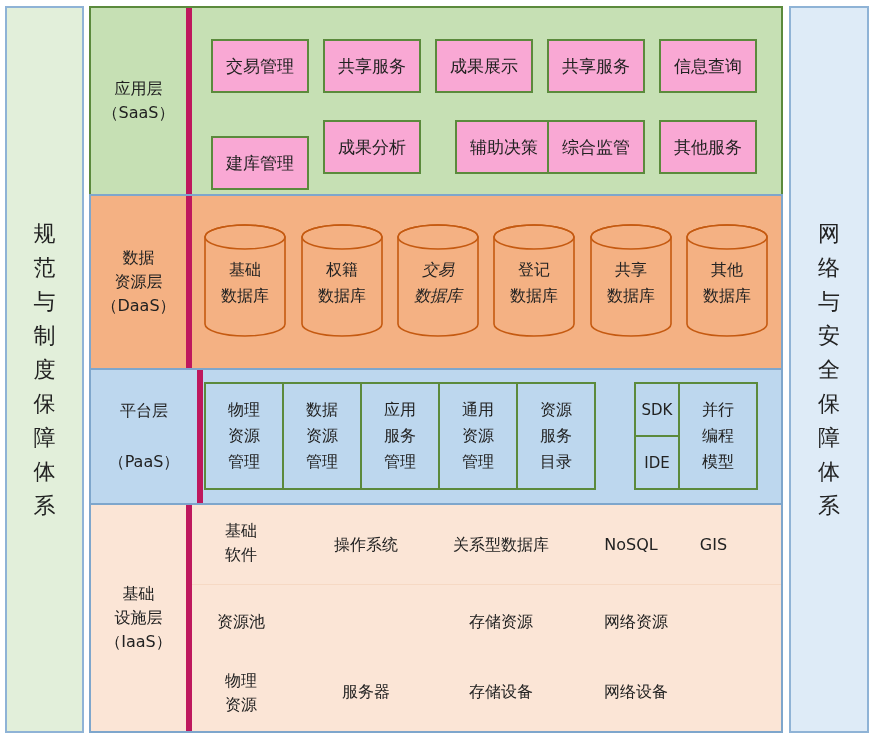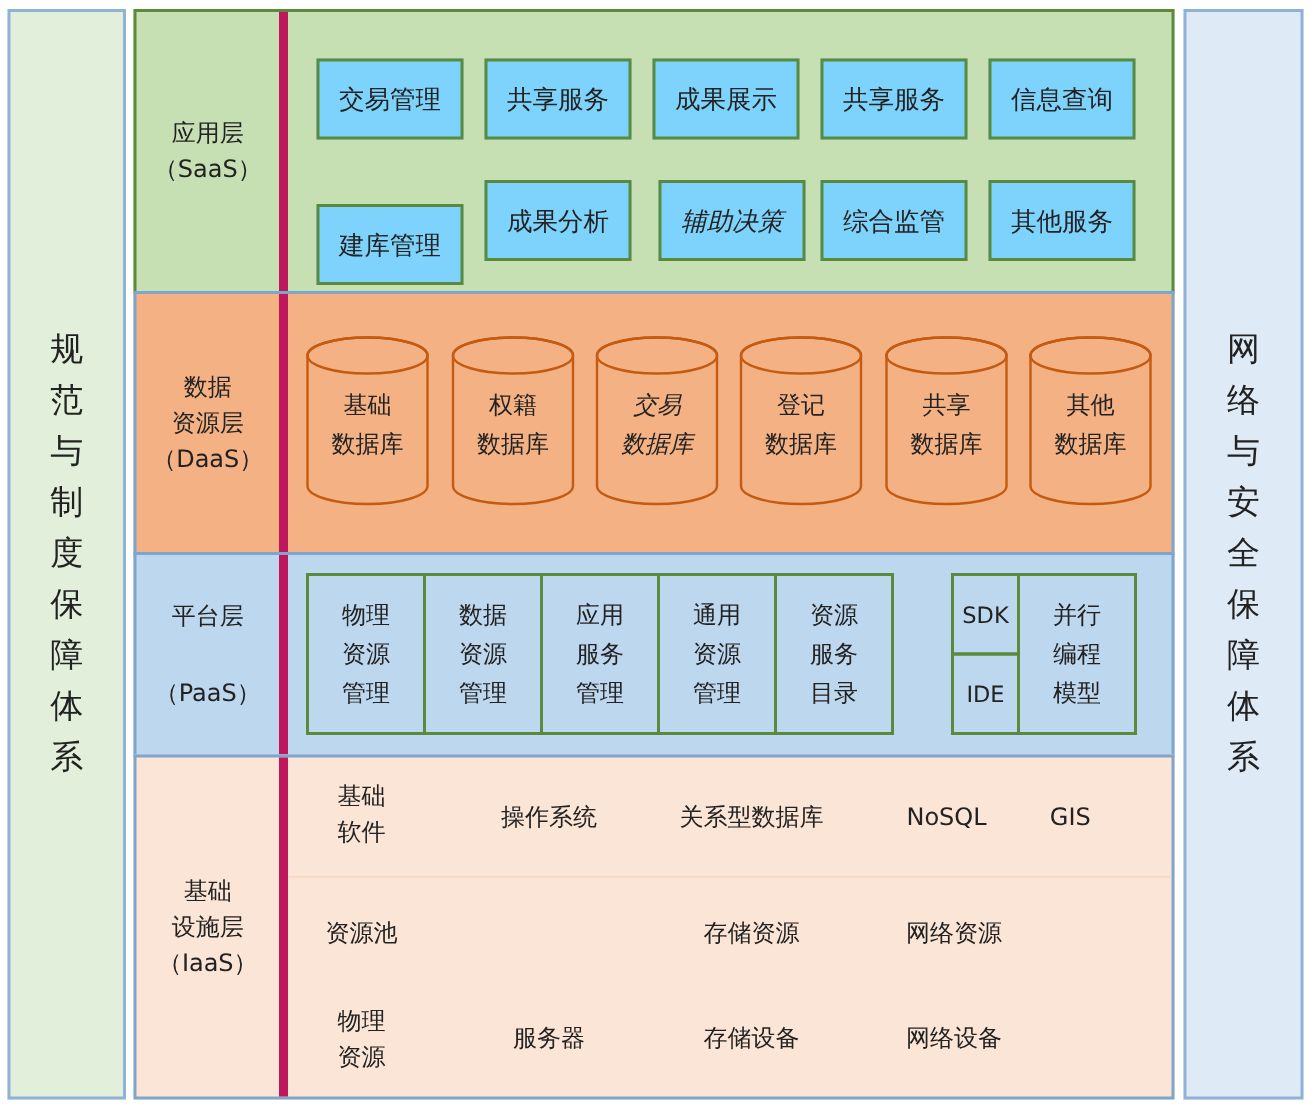--- a/index.html
+++ b/index.html
@@ -6,21 +6,21 @@
   body{width:876px;height:739px;position:relative;font-family:"DejaVu Sans","Liberation Sans",sans-serif;color:#222;overflow:hidden;}
   .abs{position:absolute;box-sizing:border-box;}
   .side{border:2px solid #8fb3d6;display:flex;align-items:center;justify-content:center;}
   .side .vt{display:flex;flex-direction:column;align-items:center;font-size:22px;line-height:34px;}
   .layer{border:2px solid #7ea6cc;}
   .lbl{display:flex;flex-direction:column;align-items:center;justify-content:center;text-align:center;font-size:16px;line-height:24px;border-right:6px solid #be185d;}
   .saas{background:#c6e0b4;}
   .daas{background:#f4b183;}
   .paas{background:#bdd7ee;}
   .iaas{background:#fbe5d6;}
-  .appbox{position:absolute;box-sizing:border-box;border:2px solid #5b8a3c;width:98px;height:54px;display:flex;align-items:center;justify-content:center;font-size:17px;background:#7dd3fc;}
+  .appbox{position:absolute;box-sizing:border-box;border:2px solid #5b8a3c;width:98px;height:54px;display:flex;align-items:center;justify-content:center;font-size:17px;background:#f9a8d4;}
   .cyl{position:absolute;width:84px;height:115px;}
   .cyl svg{position:absolute;left:0;top:0;}
   .cyl .t{position:absolute;left:0;top:34px;width:84px;text-align:center;font-size:16px;line-height:26px;}
   .pbox{position:absolute;box-sizing:border-box;border:2px solid #5b8a3c;display:flex;align-items:center;justify-content:center;text-align:center;font-size:16px;line-height:26px;}
   .icell{position:absolute;font-size:16px;line-height:24px;text-align:center;}
   .rowsep{position:absolute;height:1px;background:#f6d9c4;}
 </style>
 </head>
 <body>
 
@@ -71,21 +71,21 @@
     </div>
   <div class="appbox" style="left:568px;top:31px;">
       <span>信息查询</span>
     </div>
   <div class="appbox" style="left:120px;top:128px;">
       <span>建库管理</span>
     </div>
   <div class="appbox" style="left:232px;top:112px;">
       <span>成果分析</span>
     </div>
-  <div class="appbox" style="left:348px;top:112px;font-style:italic;">
+  <div class="appbox" style="left:364px;top:112px;">
       <span>辅助决策</span>
     </div>
   <div class="appbox" style="left:456px;top:112px;">
       <span>综合监管</span>
     </div>
   <div class="appbox" style="left:568px;top:112px;">
       <span>其他服务</span>
     </div>
 </div>
 
@@ -151,21 +151,21 @@
         <ellipse cx="42" cy="14" rx="40" ry="12" fill="none" stroke="#c55a11" stroke-width="1.6"></ellipse>
       </svg>
     <div class="t">
         <div>其他</div>
         <div>数据库</div>
       </div>
   </div>
 </div>
 
 <div class="abs layer paas" style="left:89px;top:368px;width:694px;height:137px;">
-  <div class="abs lbl" style="left:0;top:0;width:101px;height:133px;gap:27px;">
+  <div class="abs lbl" style="left:0;top:0;width:112px;height:133px;gap:27px;">
     <span>平台层</span>
     <span>（PaaS）</span>
   </div>
   <div class="pbox" style="left:113px;top:12px;width:80px;height:108px;">
     <div>
         <div>物理</div>
         <div>资源</div>
         <div>管理</div>
       </div>
   </div>

